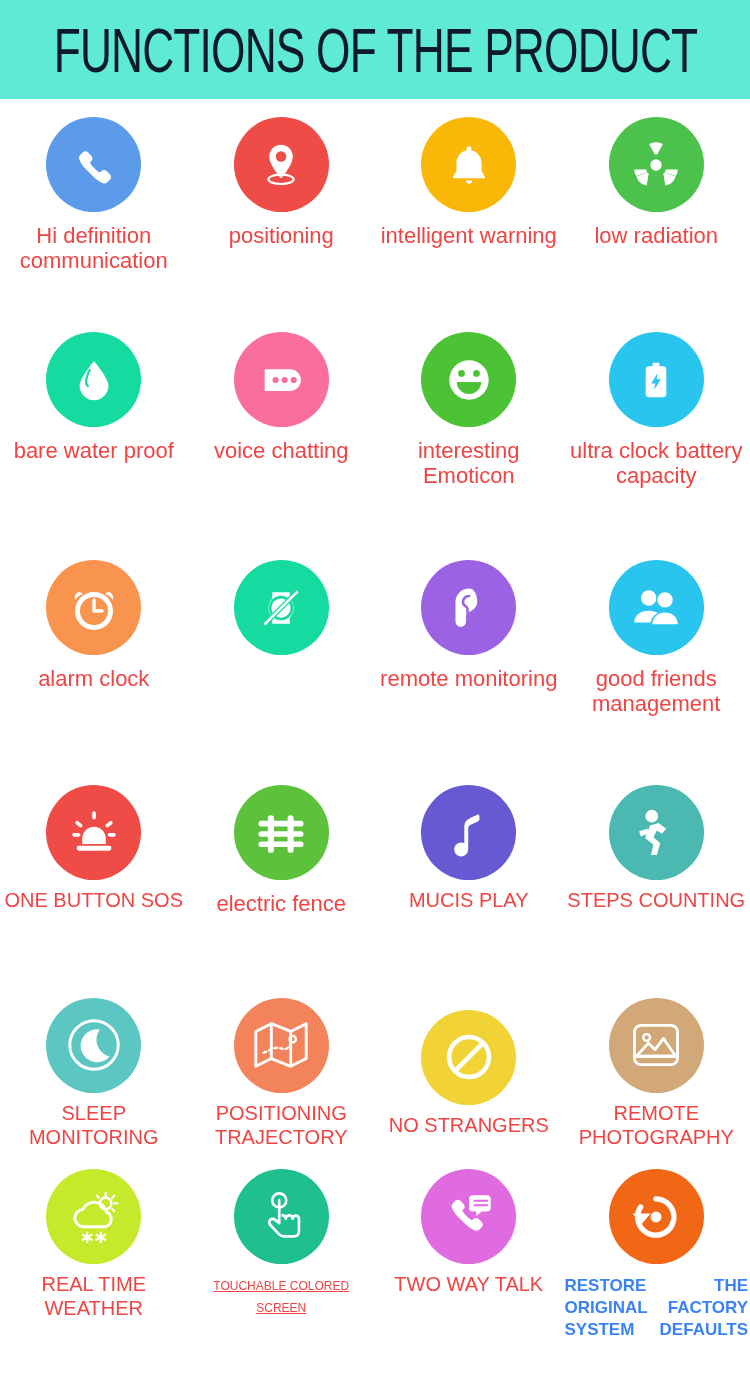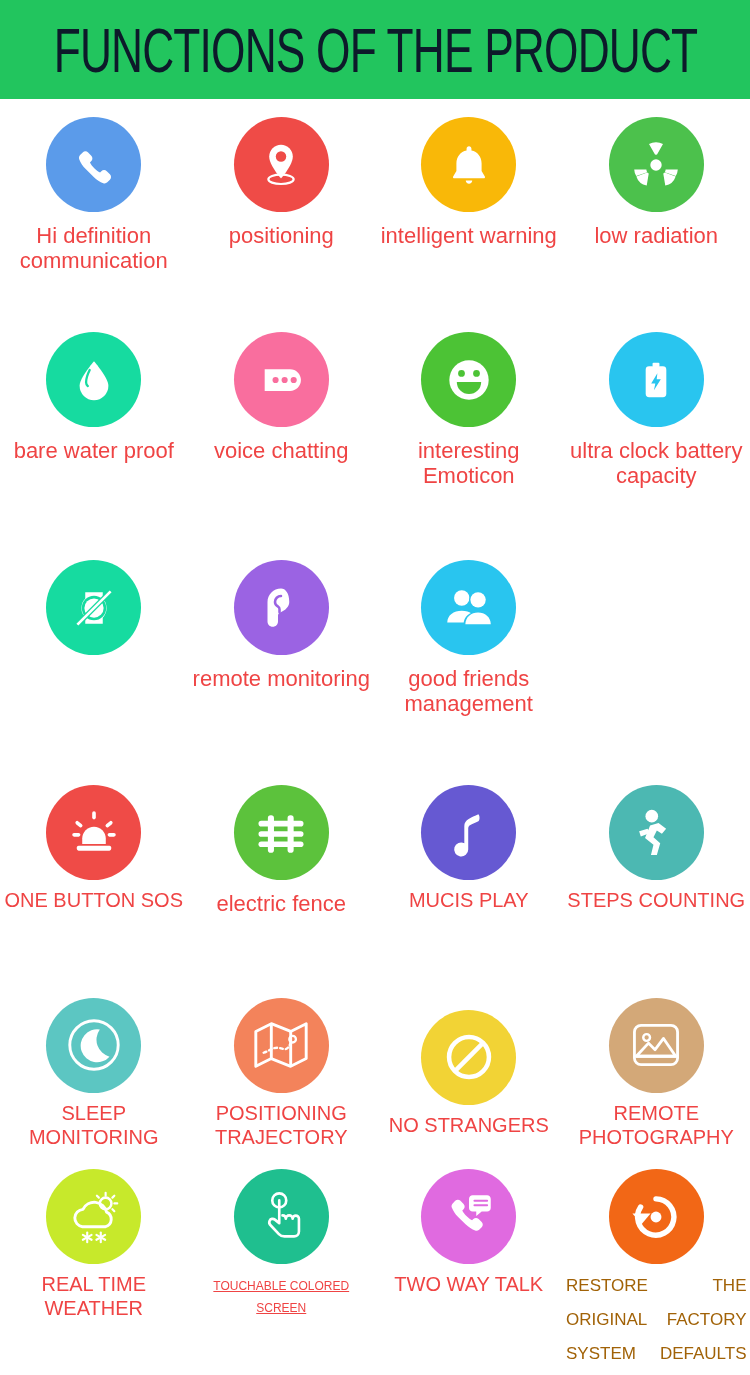--- a/index.html
+++ b/index.html
@@ -10,21 +10,21 @@
     width: 750px;
     height: 1375px;
     background: #ffffff;
     font-family: "Liberation Sans", sans-serif;
     overflow: hidden;
   }
 
   .banner {
     width: 750px;
     height: 99px;
-    background: #22c55e;
+    background: #5eead4;
     display: flex;
     align-items: center;
     justify-content: center;
     box-sizing: border-box;
   }
   .banner-title {
     color: #0d1a2a;
     font-size: 54px;
     line-height: 58px;
     letter-spacing: -1px;
@@ -96,23 +96,22 @@
 
   
   .restore-grid {
     margin-top: 11px;
     display: grid;
     grid-template-columns: auto auto;
     column-gap: 12px;
     row-gap: 0px;
     font-size: 17px;
     line-height: 22px;
-    color: #a16207;
-    font-weight: 400;
-    gap: 12px;
+    color: #3b82f6;
+    font-weight: 700;
   }
   .restore-grid span { white-space: nowrap; }
   .rg-l { text-align: left; }
   .rg-r { text-align: right; }
 </style>
 </head>
 <body>
 
 <div class="banner">
   <div class="banner-title">FUNCTIONS OF THE PRODUCT</div>
@@ -201,20 +200,32 @@
           <rect x="27" y="7" width="10" height="6" rx="1.5" fill="#fff"></rect>
           <rect x="17" y="12" width="30" height="45" rx="5" fill="#fff"></rect>
           <path d="M34 22l-9 15h6l-2 10 10-16h-6z" fill="#29C5EF"></path>
         </svg>
       </div>
       <div class="label">ultra clock battery capacity</div>
     </div>
   </div>
 
   <div class="row row-3">
+    <div class="cell">
+      <div class="icon-circle" style="background:#F8944E">
+        <svg width="64" height="64" viewBox="0 0 64 64">
+          <path d="M18 16c-4 0-6 4-5 8 2-3 5-5 8-6z" fill="#fff"></path>
+          <path d="M46 16c4 0 6 4 5 8-2-3-5-5-8-6z" fill="#fff"></path>
+          <circle cx="32" cy="35" r="19" fill="#fff"></circle>
+          <circle cx="32" cy="35" r="14" fill="#F8944E"></circle>
+          <path d="M32 24v11h8" fill="none" stroke="#fff" stroke-width="3.4" stroke-linecap="round" stroke-linejoin="round"></path>
+        </svg>
+      </div>
+      <div class="label">alarm clock</div>
+    </div>
     <div class="cell">
       <div class="icon-circle" style="background:#16DBA0">
         <svg width="56" height="56" viewBox="0 0 64 64">
           <path d="M22 14h20v7a16 16 0 0 1 0 22v7H22v-7a16 16 0 0 1 0-22z" fill="#fff"></path>
           <circle cx="32" cy="32" r="14" fill="#16DBA0"></circle>
           <circle cx="32" cy="32" r="11" fill="#fff"></circle>
           <line x1="12" y1="52" x2="52" y2="12" stroke="#16DBA0" stroke-width="6"></line>
           <line x1="13" y1="51" x2="51" y2="13" stroke="#fff" stroke-width="3"></line>
         </svg>
       </div>

